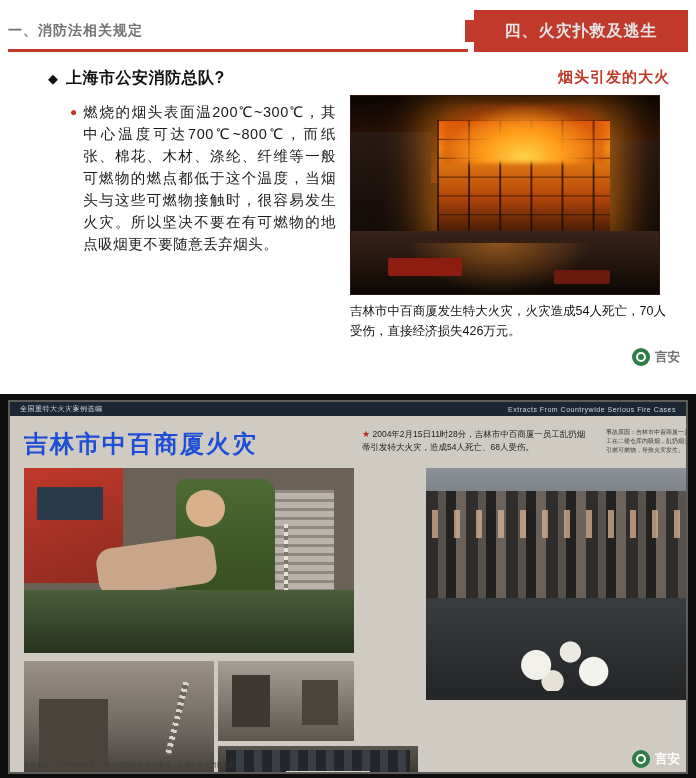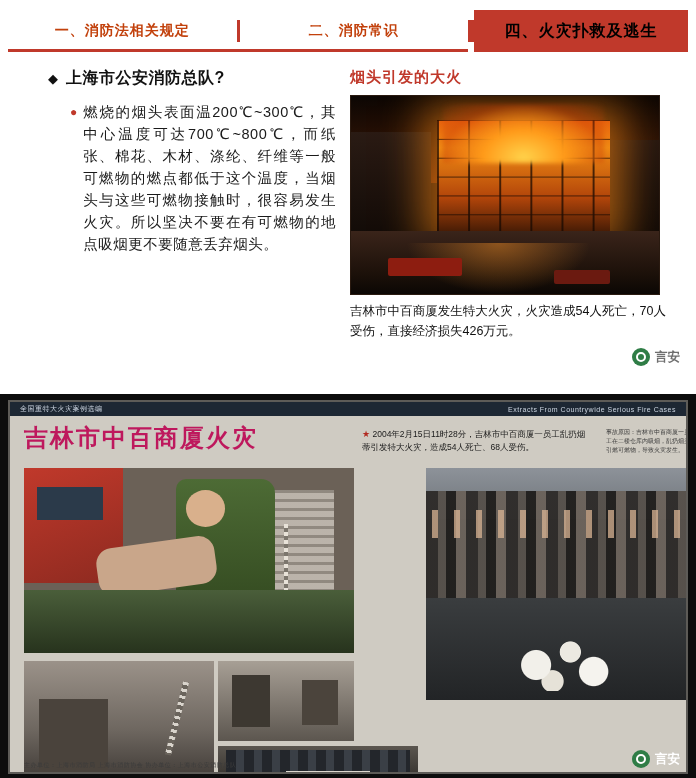--- a/index.html
+++ b/index.html
@@ -32,38 +32,37 @@
     padding: 10px 8px 0 8px;
     box-sizing: border-box;
   }
   .nav-items {
     display: flex;
     flex: 1;
     align-items: center;
   }
   .nav-item {
     flex: 1;
-    text-align: center;
-    color: #c2410c;
+    color: #737373;
     font-size: 14px;
     font-weight: bold;
     letter-spacing: 1px;
     padding: 6px 0;
     position: relative;
   }
   .nav-sep {
     width: 3px;
     background: #c0392b;
     margin: 4px 0;
     height: 22px;
     align-self: center;
   }
   .nav-active {
     background: #c0392b;
-    color: #000000;
+    color: #e5e5e5;
     font-size: 16px;
     font-weight: bold;
     padding: 8px 10px;
     display: flex;
     align-items: center;
     justify-content: center;
     letter-spacing: 1px;
     min-width: 214px;
     box-sizing: border-box;
   }
@@ -122,21 +121,21 @@
     text-justify: inter-ideograph;
     letter-spacing: 0.5px;
   }
 
   .right-col {
     width: 320px;
     margin-left: 6px;
     box-sizing: border-box;
   }
   .photo-title {
-    text-align: left;
+    text-align: right;
     color: #c0392b;
     font-size: 15px;
     font-weight: bold;
     letter-spacing: 1px;
     margin: 4px 0 8px 0;
   }
   .fire-photo {
     width: 310px;
     height: 200px;
     position: relative;
@@ -284,24 +283,24 @@
     box-sizing: border-box;
     letter-spacing: 0.5px;
   }
   .board-inner {
     position: absolute;
     left: 0; top: 14px; right: 0; bottom: 0;
     background: #cfcbc2;
   }
   .board-title {
     position: absolute;
-    left: 14px; top: 6px;
+    left: 14px; top: 12px;
     font-size: 24px;
     font-weight: bold;
-    color: #be185d;
+    color: #1d4ed8;
     letter-spacing: 2px;
   }
   .board-note {
     position: absolute;
     left: 352px; top: 12px;
     width: 230px;
     font-size: 8.5px;
     line-height: 13px;
     color: #1a1a1a;
   }
@@ -443,21 +442,20 @@
 </style>
 </head>
 <body>
 
 <div class="slide">
 
   <div class="nav-bar">
     <div class="nav-items">
       <div class="nav-item">一、消防法相关规定</div>
       <div class="nav-sep"></div>
-      <div class="nav-item">二、消防常识</div>
       <div class="nav-sep"></div>
       <div class="nav-sep"></div>
     </div>
     <div class="nav-active">四、火灾扑救及逃生</div>
     <div class="red-underline"></div>
   </div>
 
   <div class="slide-body">
 
     <div class="left-col">

